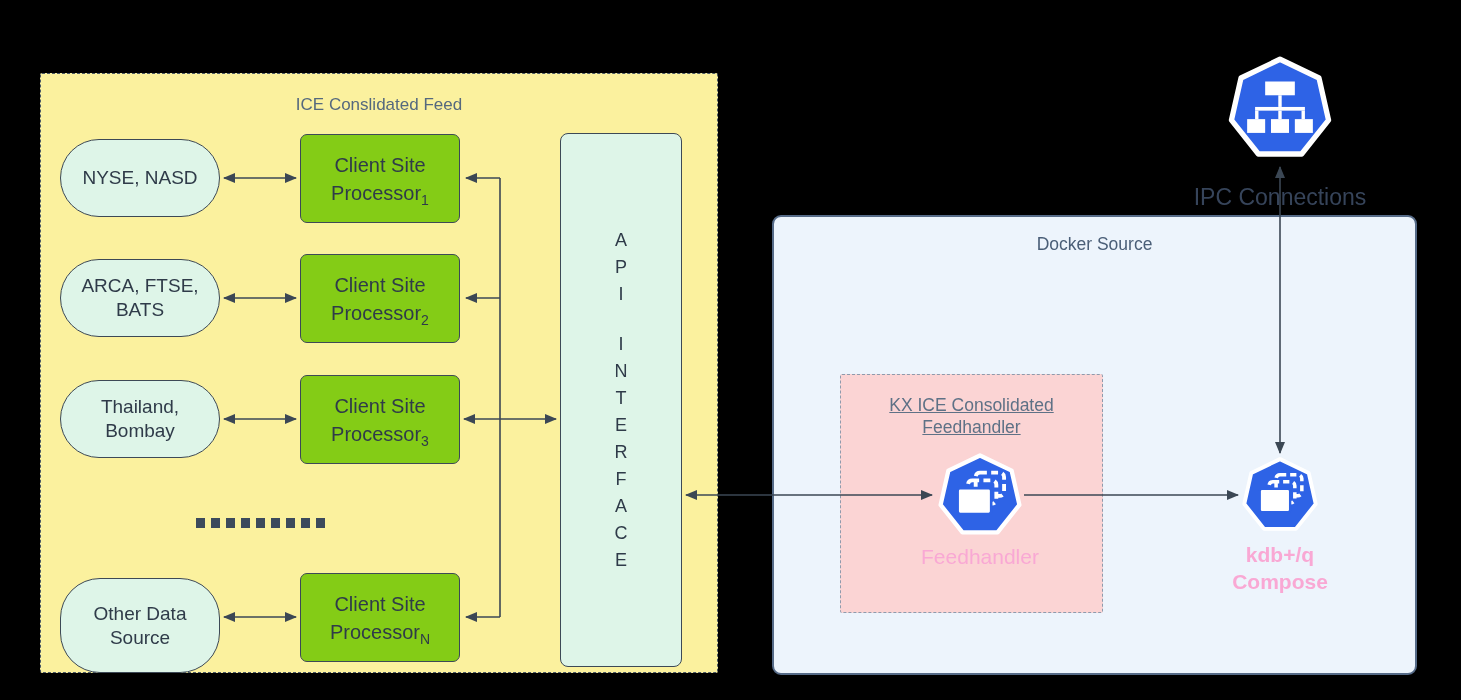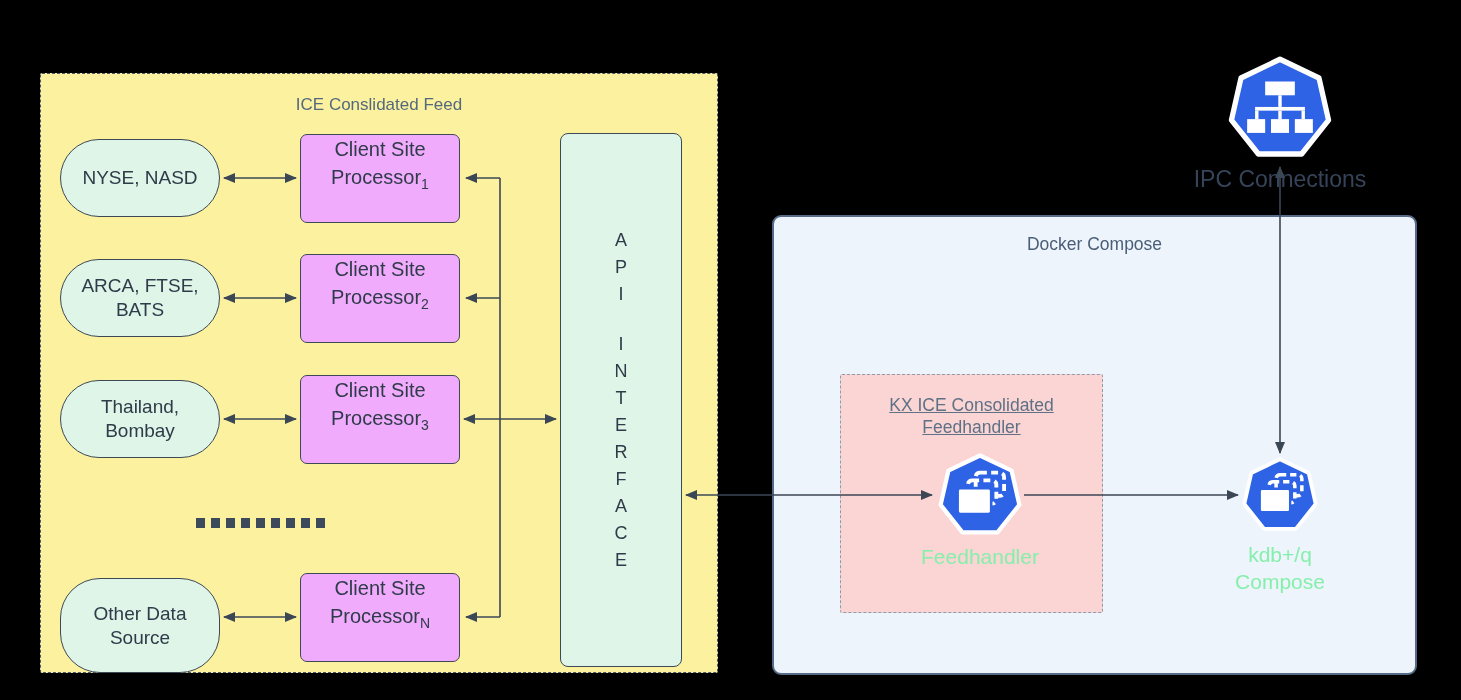--- a/index.html
+++ b/index.html
@@ -11,41 +11,41 @@
   
   .ice-box { background:#FBF19E; border:1.6px dashed #4A5866; border-radius:2px; }
   .ice-title { width:678px; text-align:center; color:#55697E; font-size:17px; }
   
   .oval {
     background:#DEF5E8; border:1.5px solid #3D4956; border-radius:40px;
     display:flex; align-items:center; justify-content:center; text-align:center;
     color:#2F3B49; font-size:19px; line-height:24px; padding:4px 14px;
   }
   .proc {
-    background:#f0abfc; border:1.5px solid #3D4956; border-radius:7px;
-    display:flex; align-items:flex-start; justify-content:center; text-align:center;
+    background:#84cc16; border:1.5px solid #3D4956; border-radius:7px;
+    display:flex; align-items:center; justify-content:center; text-align:center;
     color:#2F3B49; font-size:20px; line-height:28px;
   }
   .proc sub { font-size:14px; line-height:0; }
   .api {
     background:#DEF5E8; border:1.5px solid #3D4956; border-radius:8px;
     display:flex; flex-direction:column; align-items:center; justify-content:center;
     color:#2F3B49; font-size:18px;
   }
   .api .letter { height:27px; line-height:27px; }
   .api .lgap { height:23px; }
   .dots {
     background:repeating-linear-gradient(90deg,#3C4A5C 0 9px,transparent 9px 15px);
   }
   
   .docker-box { background:#EDF4FC; border:2px solid #566B88; border-radius:9px; }
   .docker-title { width:645px; text-align:center; color:#4A5E77; font-size:17.5px; }
   .kx-box { background:#FBD4D4; border:1.6px dashed #8E9BAD; border-radius:2px; }
   .kx-title { width:263px; text-align:center; color:#5E7186; font-size:17.5px; line-height:22px; padding-top:20px;text-decoration:underline; }
-  .icon-label { text-align:center; color:#86efac; font-size:21px; line-height:27px; }
+  .icon-label { text-align:center; color:#f9a8d4; font-size:21px; line-height:27px; }
   .ipc-label { text-align:center; color:#36445A; font-size:23px; }
   .overlay { position:absolute; left:0; top:0; pointer-events:none; }
 </style>
 </head>
 <body>
 
 <div class="canvas">
 
   <div class="abs ice-box" style="left:40px; top:58px; width:678px; height:600px;"></div>
   <div class="abs ice-title" style="left:40px; top:80px;">ICE Conslidated Feed</div>
@@ -100,57 +100,57 @@
     <span class="letter">T</span>
     <span class="letter">E</span>
     <span class="letter">R</span>
     <span class="letter">F</span>
     <span class="letter">A</span>
     <span class="letter">C</span>
     <span class="letter">E</span>
   </div>
 
   <div class="abs docker-box" style="left:772px; top:200px; width:645px; height:460px;"></div>
-  <div class="abs docker-title" style="left:772px; top:219px;">Docker Compose</div>
+  <div class="abs docker-title" style="left:772px; top:219px;">Docker Source</div>
 
   <div class="abs kx-box" style="left:840px; top:359px; width:263px; height:239px;"></div>
   <div class="abs kx-title" style="left:840px; top:359px;">KX ICE Consolidated Feedhandler</div>
 
   <svg class="abs" style="left:937px; top:437px;" width="86" height="86" viewBox="0 0 100 100">
     <path d="M50,4 L86.8,21.7 L95.8,61.5 L70.4,93.4 L29.6,93.4 L4.2,61.5 L13.2,21.7 Z" fill="#2E63E6" stroke="#FFFFFF" stroke-width="5" stroke-linejoin="round"></path>
     <rect x="45" y="24" width="33" height="27" rx="5" fill="none" stroke="#FFFFFF" stroke-width="4.5" stroke-dasharray="8 5"></rect>
     <rect x="36" y="33" width="33" height="27" rx="5" fill="none" stroke="#FFFFFF" stroke-width="4.5" stroke-dasharray="8 5"></rect>
     <rect x="24" y="42" width="39" height="30" rx="3" fill="#FFFFFF" stroke="#2E63E6" stroke-width="3"></rect>
   </svg>
   <div class="abs icon-label" style="left:900px; top:528px; width:160px;">Feedhandler</div>
 
   <svg class="abs" style="left:1241px; top:441px;" width="78" height="78" viewBox="0 0 100 100">
     <path d="M50,4 L86.8,21.7 L95.8,61.5 L70.4,93.4 L29.6,93.4 L4.2,61.5 L13.2,21.7 Z" fill="#2E63E6" stroke="#FFFFFF" stroke-width="5" stroke-linejoin="round"></path>
     <rect x="45" y="24" width="33" height="27" rx="5" fill="none" stroke="#FFFFFF" stroke-width="4.5" stroke-dasharray="8 5"></rect>
     <rect x="36" y="33" width="33" height="27" rx="5" fill="none" stroke="#FFFFFF" stroke-width="4.5" stroke-dasharray="8 5"></rect>
     <rect x="24" y="42" width="39" height="30" rx="3" fill="#FFFFFF" stroke="#2E63E6" stroke-width="3"></rect>
   </svg>
-  <div class="abs icon-label" style="left:1210px; top:526px; width:140px;">
+  <div class="abs icon-label" style="left:1210px; top:526px; width:140px;font-weight:bold;">
     <span>kdb+/q</span><br>
     <span>Compose</span>
   </div>
 
   <svg class="abs" style="left:1227px; top:40px;" width="106" height="106" viewBox="0 0 100 100">
     <path d="M50,4 L86.8,21.7 L95.8,61.5 L70.4,93.4 L29.6,93.4 L4.2,61.5 L13.2,21.7 Z" fill="#2E63E6" stroke="#FFFFFF" stroke-width="5" stroke-linejoin="round"></path>
     <rect x="36" y="25" width="28" height="13" fill="#FFFFFF"></rect>
     <rect x="48.4" y="38" width="3.2" height="11" fill="#FFFFFF"></rect>
     <rect x="26.5" y="49" width="47" height="3.5" fill="#FFFFFF"></rect>
     <rect x="26.5" y="52.5" width="3.2" height="8" fill="#FFFFFF"></rect>
     <rect x="48.4" y="52.5" width="3.2" height="8" fill="#FFFFFF"></rect>
     <rect x="70.3" y="52.5" width="3.2" height="8" fill="#FFFFFF"></rect>
     <rect x="19" y="60.5" width="17" height="13" fill="#FFFFFF"></rect>
     <rect x="41.5" y="60.5" width="17" height="13" fill="#FFFFFF"></rect>
     <rect x="64" y="60.5" width="17" height="13" fill="#FFFFFF"></rect>
   </svg>
-  <div class="abs ipc-label" style="left:1160px; top:151px; width:240px;">IPC Connections</div>
+  <div class="abs ipc-label" style="left:1160px; top:169px; width:240px;">IPC Connections</div>
 
   <svg class="overlay" width="1461" height="700">
     <defs>
       <marker id="ah" markerUnits="userSpaceOnUse" markerWidth="14" markerHeight="12" refX="11" refY="5" orient="auto-start-reverse">
         <path d="M0,0 L12,5 L0,10 Z" fill="#3B4754"></path>
       </marker>
     </defs>
     <g stroke="#3B4754" stroke-width="1.6" fill="none">
       <line x1="224" y1="163" x2="296" y2="163" marker-start="url(#ah)" marker-end="url(#ah)"></line>
       <line x1="224" y1="283" x2="296" y2="283" marker-start="url(#ah)" marker-end="url(#ah)"></line>

